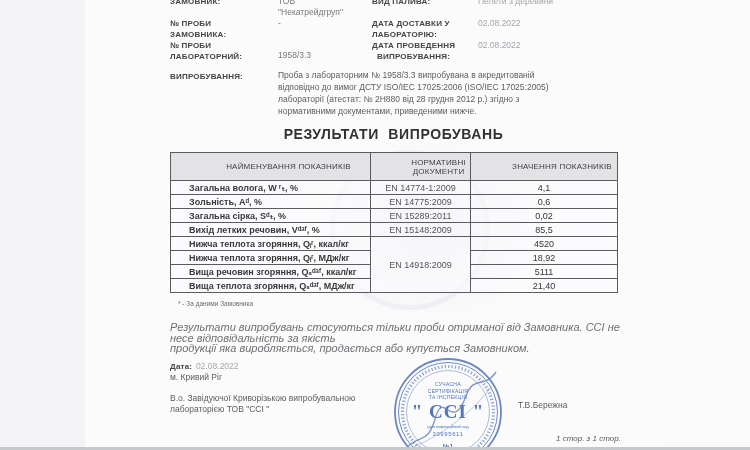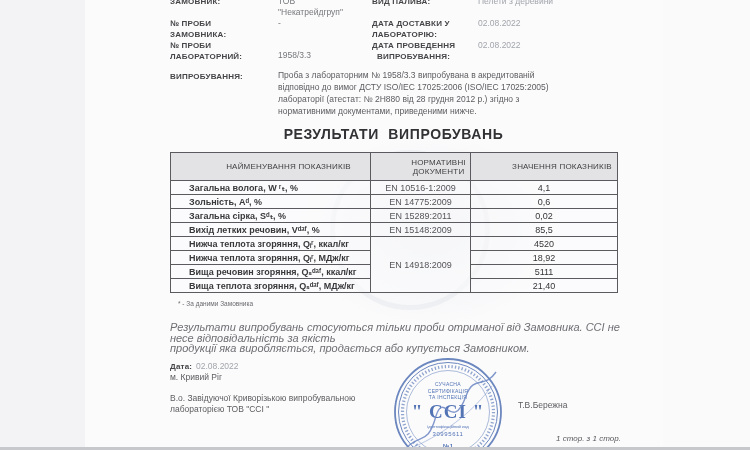--- a/index.html
+++ b/index.html
@@ -103,21 +103,21 @@
     <tr>
       <th>НАЙМЕНУВАННЯ ПОКАЗНИКІВ</th>
       <th>НОРМАТИВНІ
 ДОКУМЕНТИ</th>
       <th>ЗНАЧЕННЯ ПОКАЗНИКІВ</th>
     </tr>
   </thead>
   <tbody>
     <tr>
       <td class="c-name">Загальна волога, W ʳₜ, %</td>
-      <td class="c-doc">EN 10516-1:2009</td>
+      <td class="c-doc">EN 14774-1:2009</td>
       <td class="c-val">4,1</td>
     </tr>
     <tr>
       <td class="c-name">Зольність, Aᵈ, %</td>
       <td class="c-doc">EN 14775:2009</td>
       <td class="c-val">0,6</td>
     </tr>
     <tr>
       <td class="c-name">Загальна сірка, Sᵈₜ, %</td>
       <td class="c-doc">EN 15289:2011</td>

